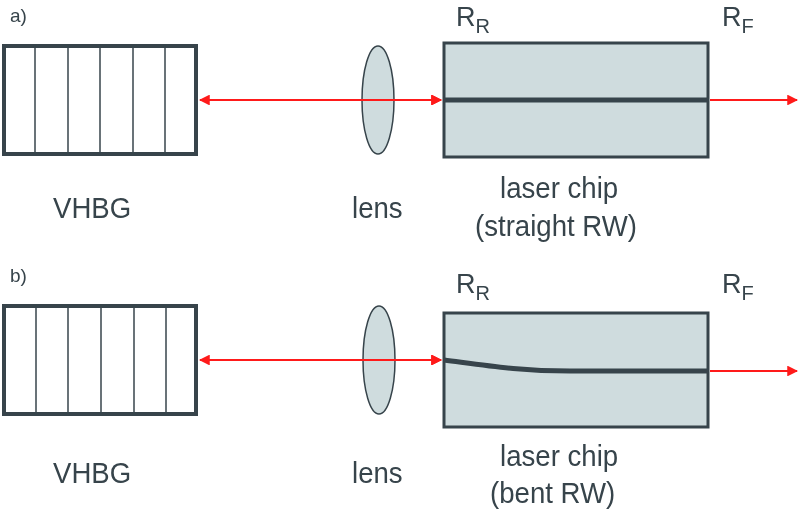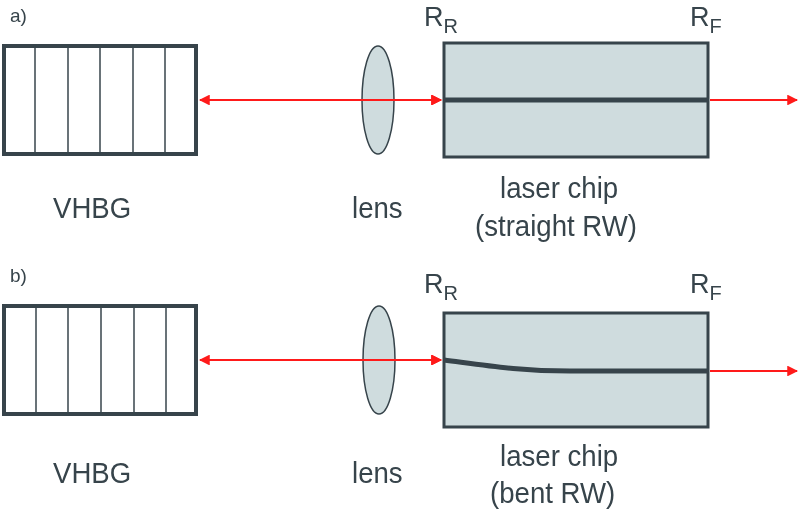--- a/index.html
+++ b/index.html
@@ -3,21 +3,21 @@
 <meta charset="utf-8">
 <style>
   html, body { margin: 0; padding: 0; background: #ffffff; }
   body { width: 800px; height: 516px; position: relative; overflow: hidden;
          font-family: "Liberation Sans", sans-serif; color: #37444b; }
   svg { position: absolute; left: 0; top: 0; }
   .lbl { position: absolute; font-family: "Liberation Sans", sans-serif; color: #37444b;
          white-space: nowrap; line-height: 1; }
   .panel-label { font-size: 19px; }
   .big { font-size: 30px; transform: scaleX(0.92); transform-origin: left top; }
-  .refl { font-size: 27px; }
+  .refl { font-size: 27px; margin-left: 32px; }
   .refl sub { font-size: 20px; vertical-align: -7px; }
 </style>
 </head>
 <body>
 
 <svg width="800" height="516" viewBox="0 0 800 516">
   <defs>
     <marker id="arrowR" viewBox="0 0 10 10" refX="9" refY="5" markerWidth="6" markerHeight="6" orient="auto">
       <path d="M0,0 L10,5 L0,10 z" fill="#ff1a1a"></path>
     </marker>

